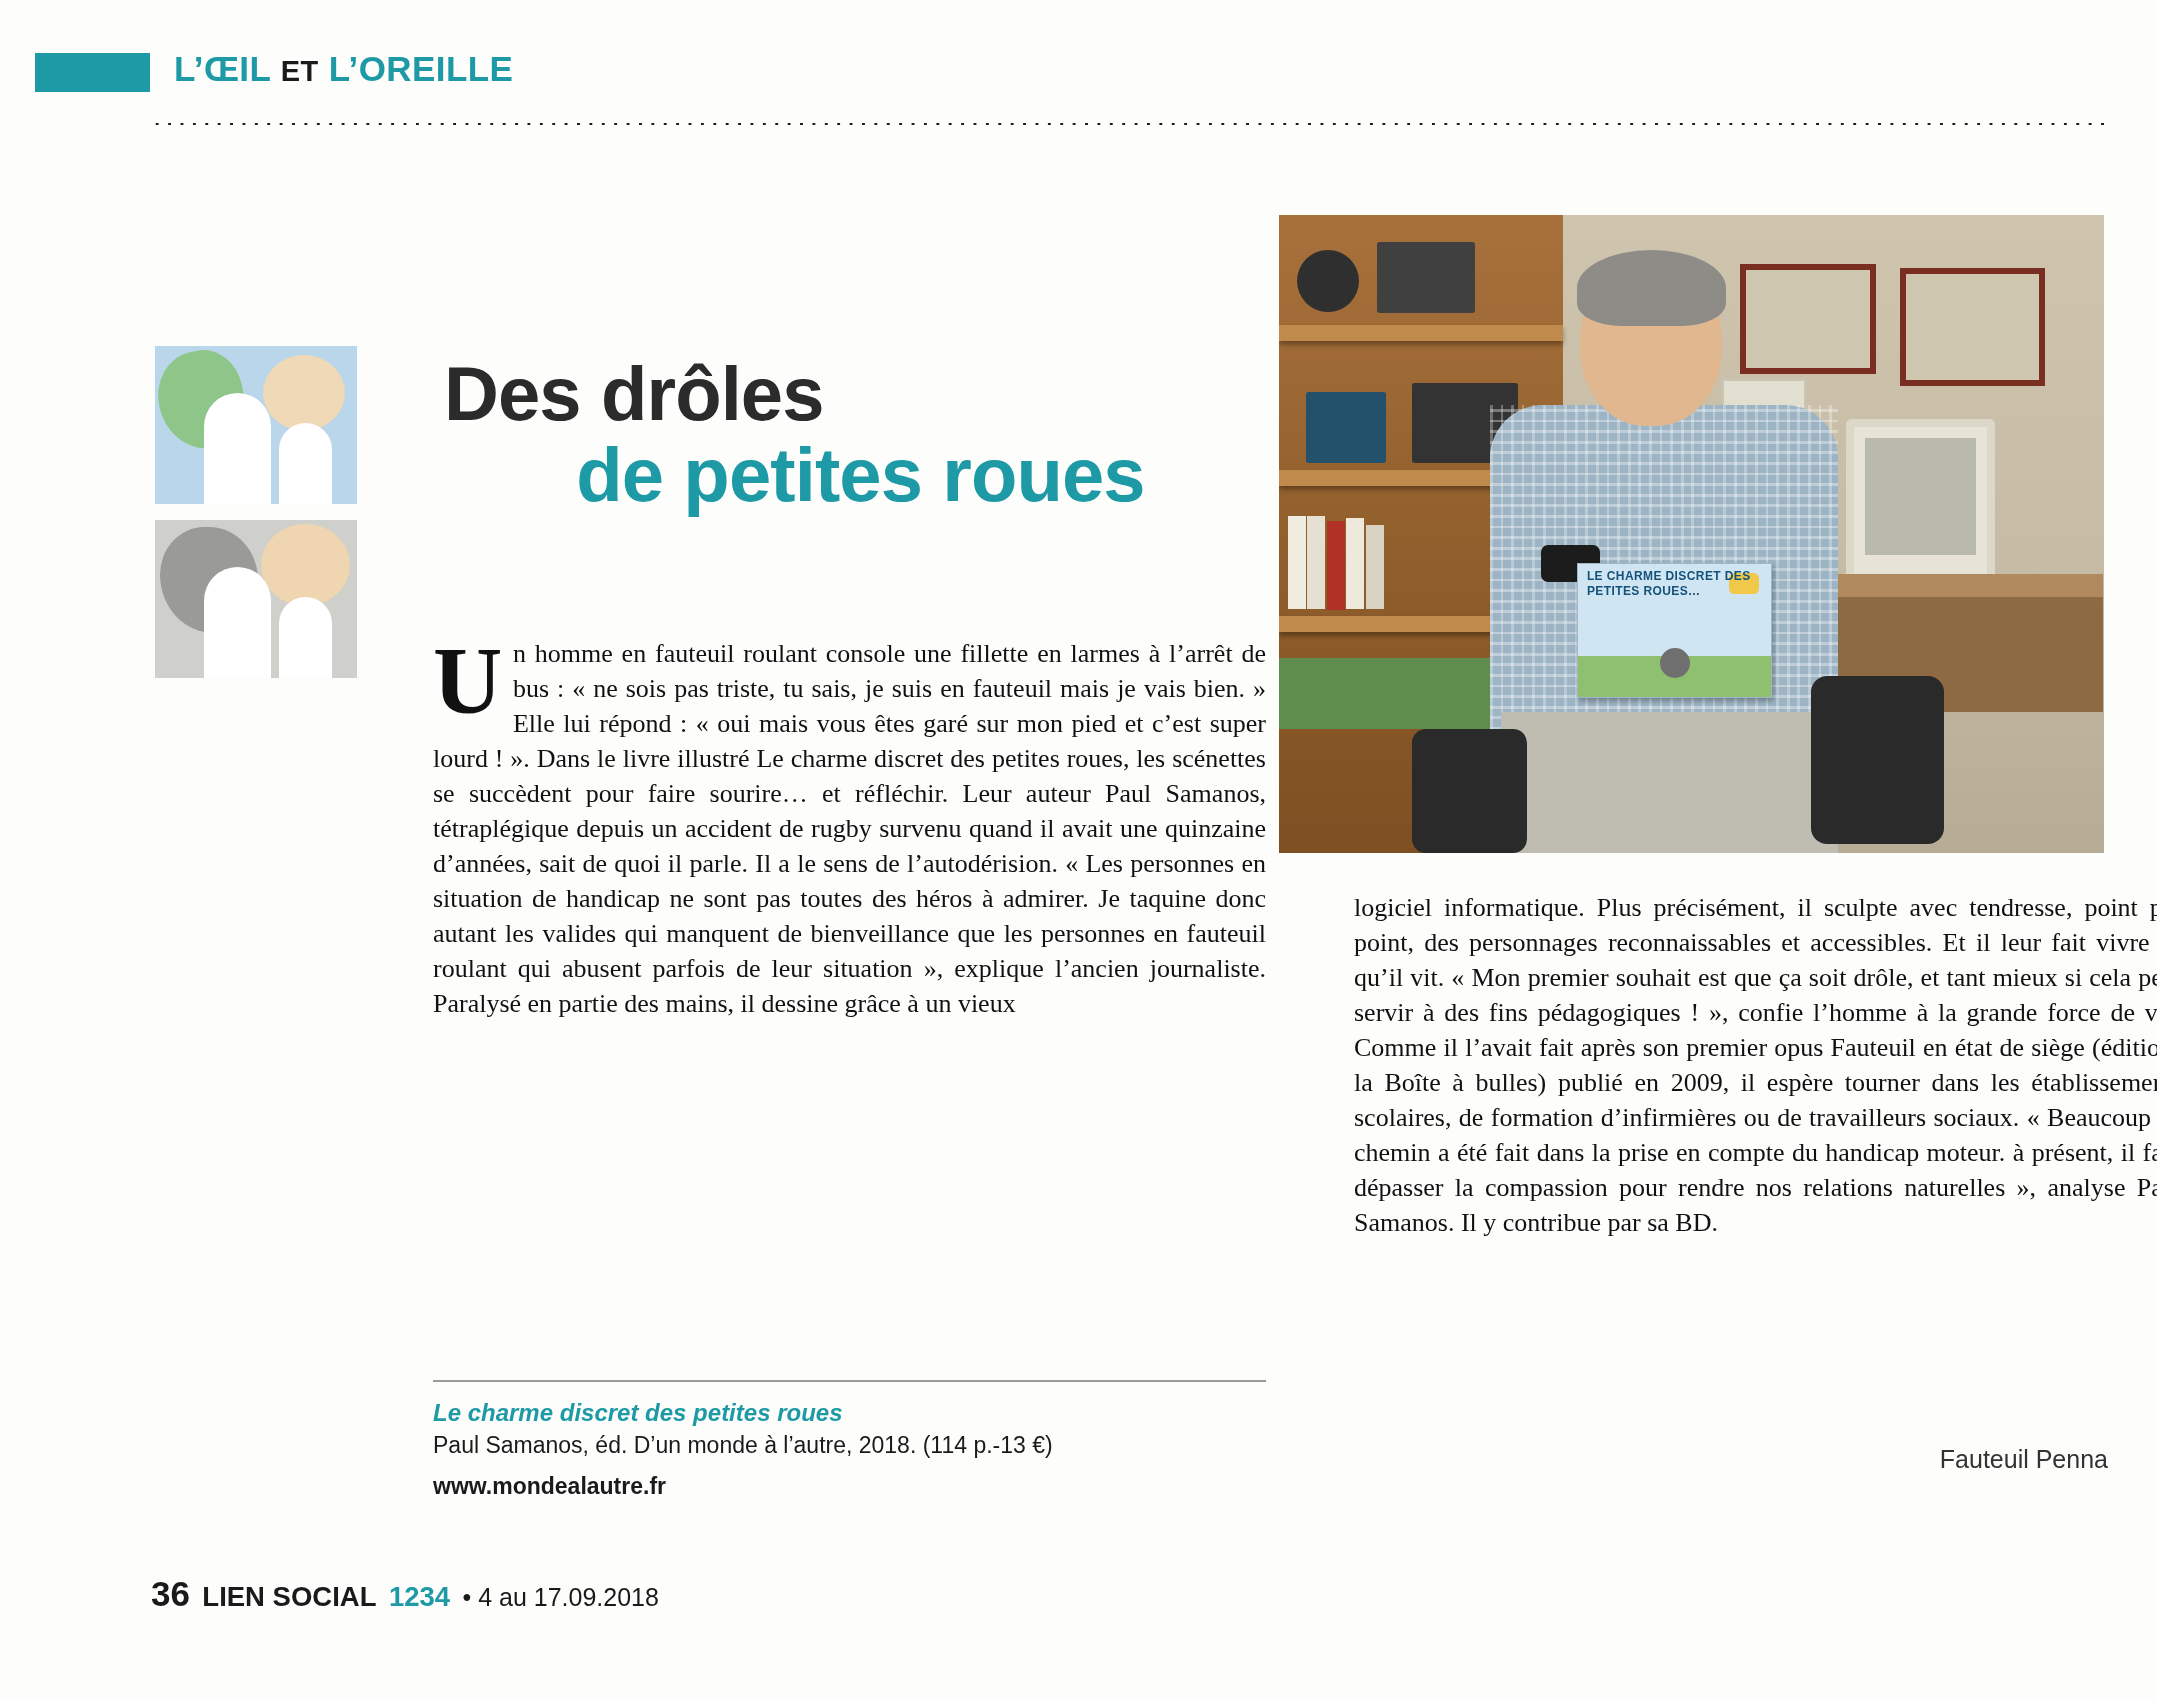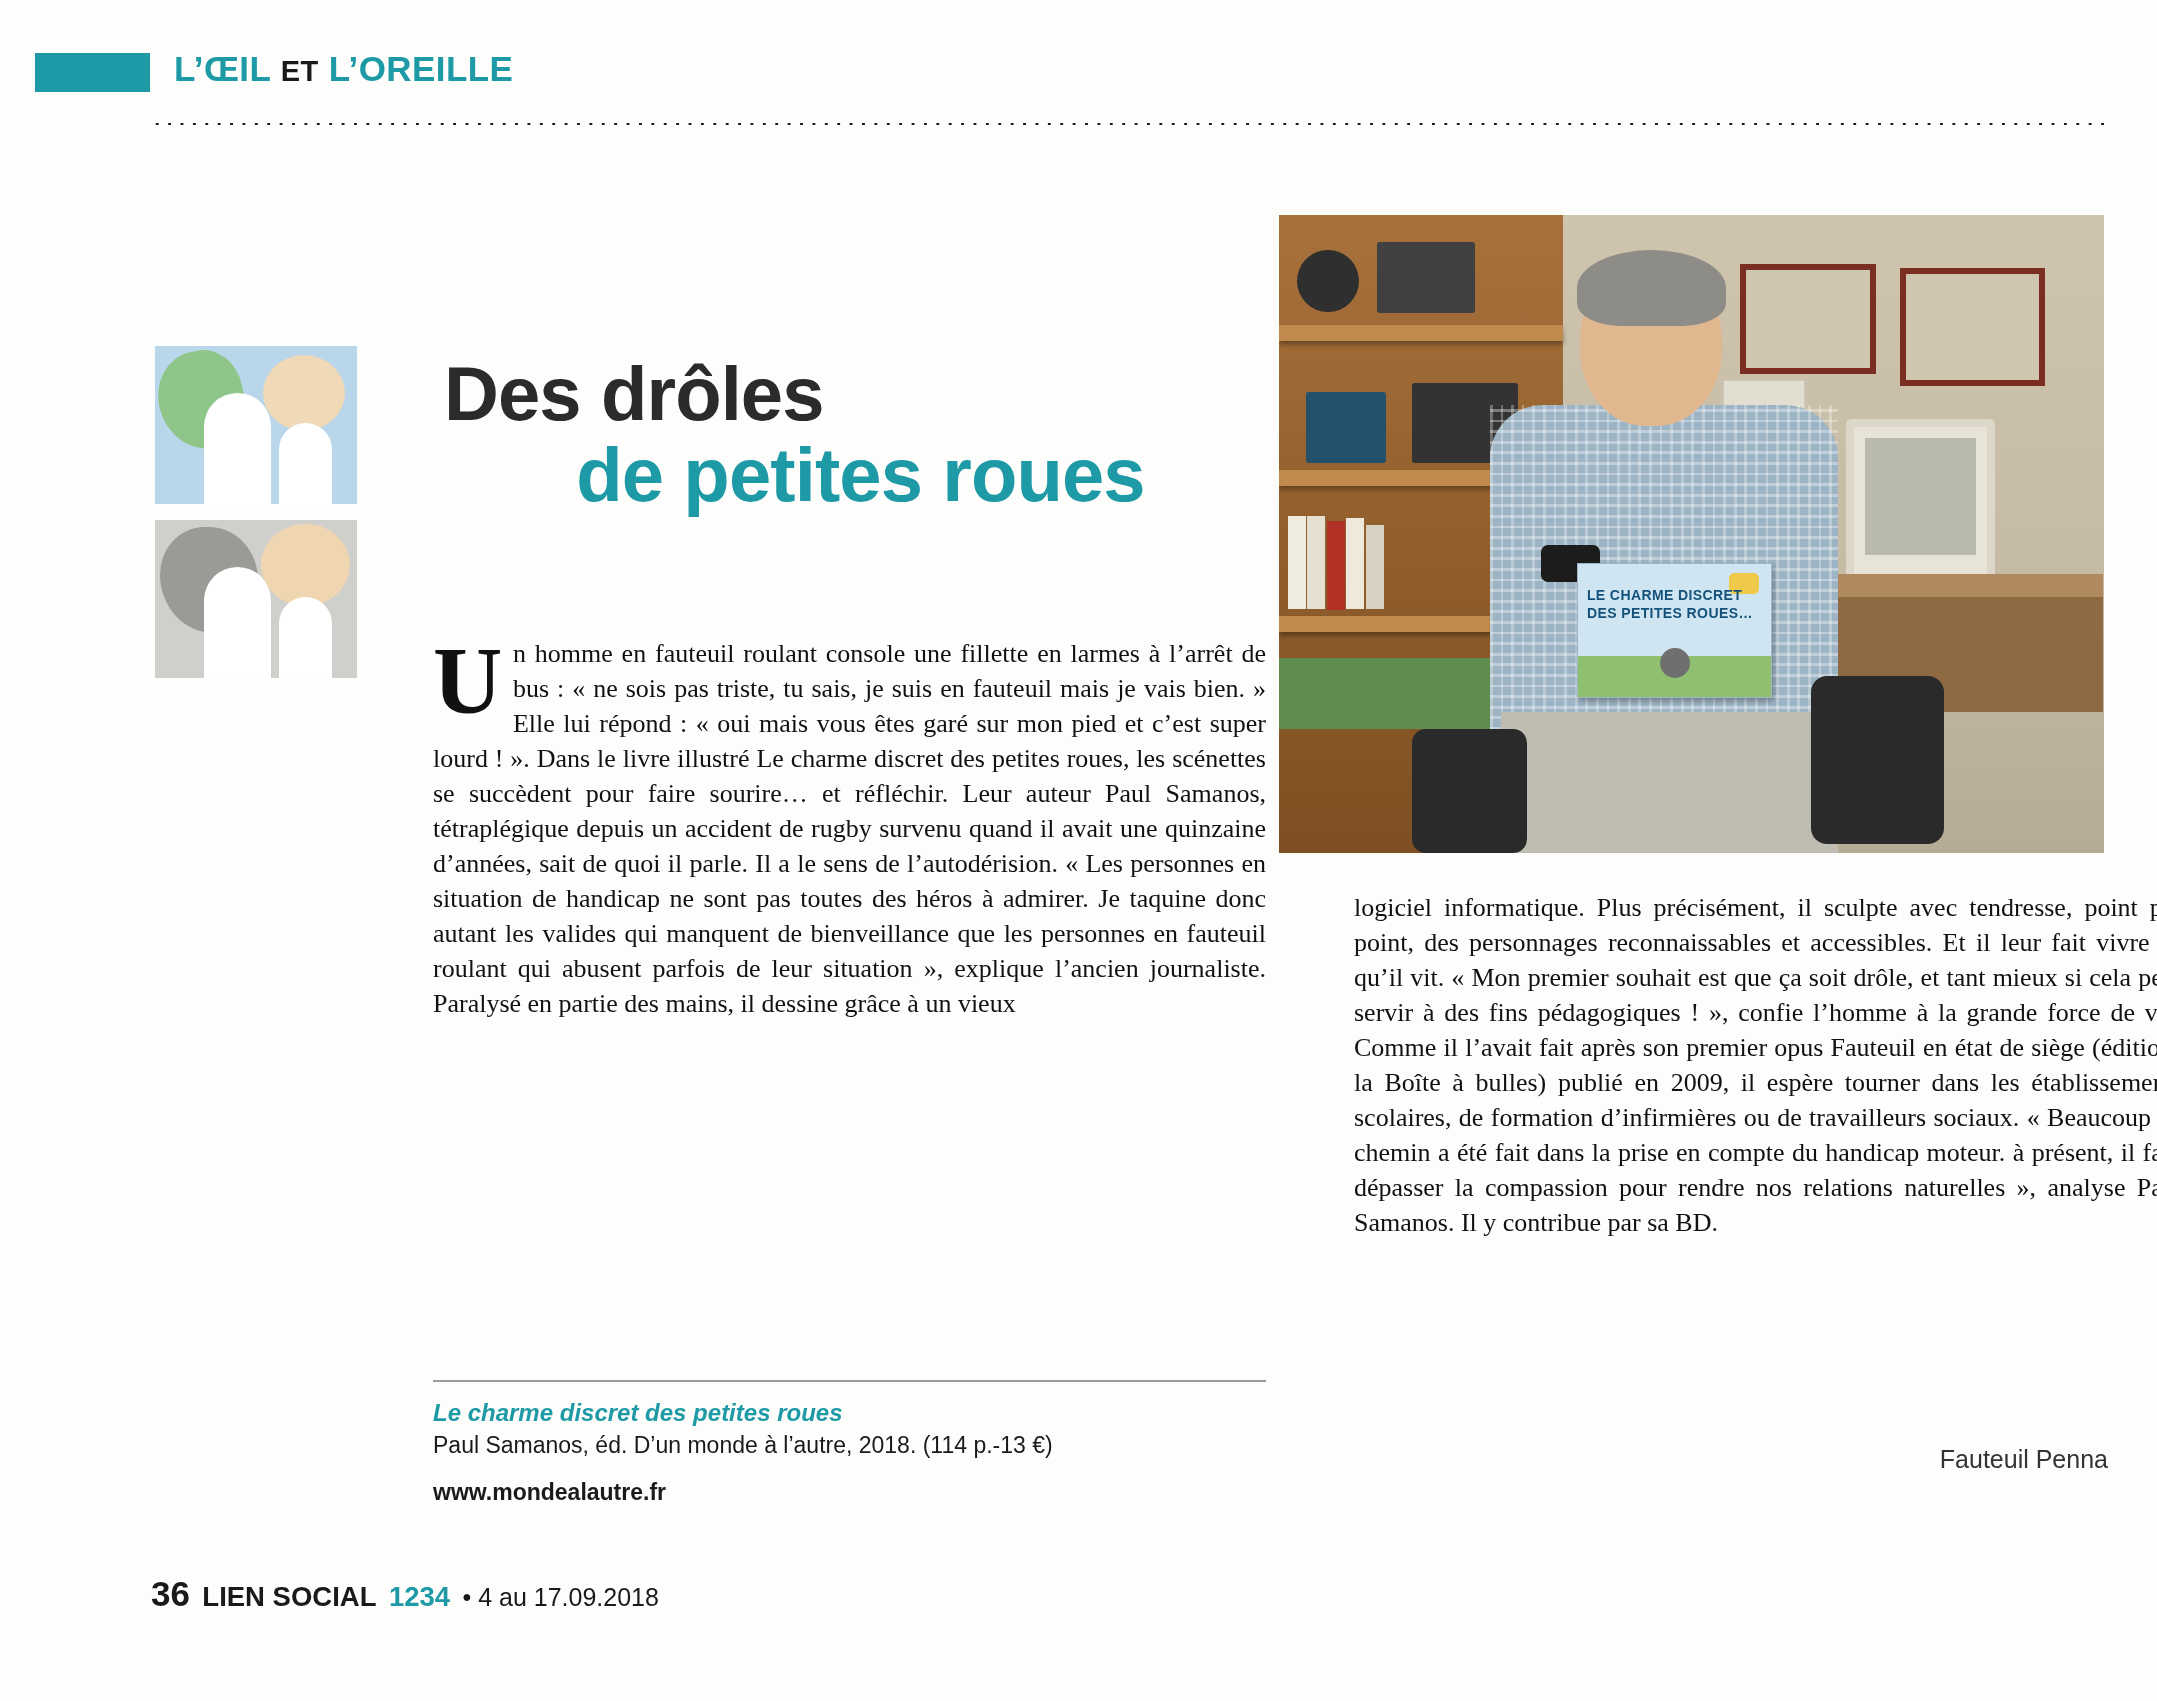--- a/index.html
+++ b/index.html
@@ -251,23 +251,23 @@
   }
   .ph-book-held {
     position: absolute;
     left: 298px; top: 348px; width: 193px; height: 133px;
     background: #cfe5f2;
     border: 1.8px solid #9fb7c6;
     box-shadow: 1.8px 2.7px 5.3px rgba(0,0,0,0.3);
     overflow: hidden;
   }
   .ph-book-held .bt {
-    position: absolute; left: 8.9px; top: 23px;
+    position: absolute; left: 8.9px; top: 5px;
     font-family: "Liberation Sans", sans-serif;
-    font-size: 14px; font-weight: bold; color: #14527a;
+    font-size: 12px; font-weight: bold; color: #14527a;
     line-height: 1.25;
     letter-spacing: 0.4px;
   }
   .ph-book-held .grass {
     position: absolute; left: 0; bottom: 0; width: 100%; height: 41px;
     background: #8fc070;
   }
   .ph-book-held .sun {
     position: absolute; right: 12.4px; top: 8.9px; width: 30px; height: 21px;
     background: #f0c94a; border-radius: 5.3px;
@@ -341,21 +341,21 @@
   .ref .title {
     font-size: 24px;
     font-weight: bold;
     font-style: italic;
     color: #1e9aa6;
     margin-bottom: 5.3px;
   }
   .ref .meta {
     font-size: 23px;
     color: #1a1a1a;
-    margin-bottom: 20px;
+    margin-bottom: 14px;
   }
   .ref .url {
     font-size: 23px;
     font-weight: bold;
     color: #1a1a1a;
   }
 
   .byline {
     position: absolute;
     left: 1279px;

